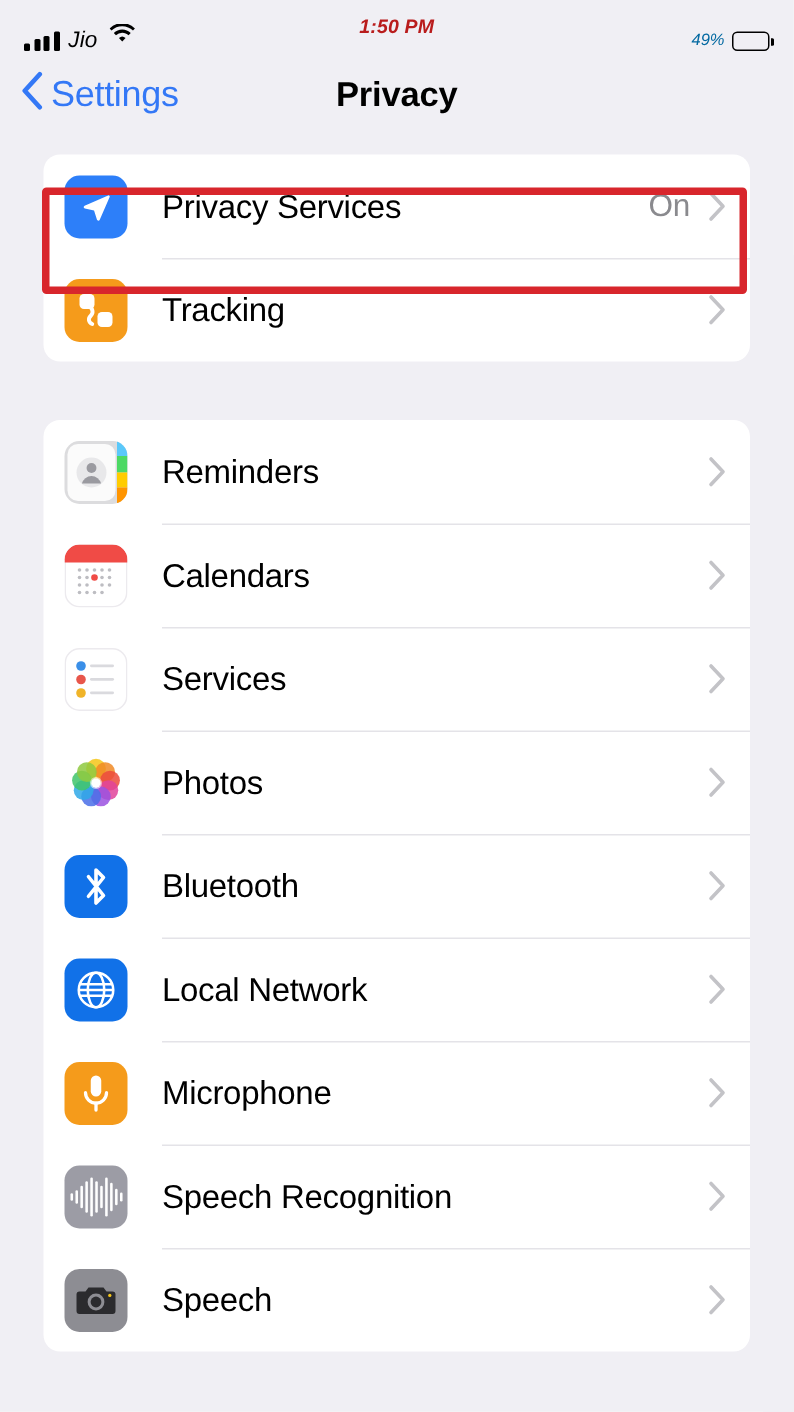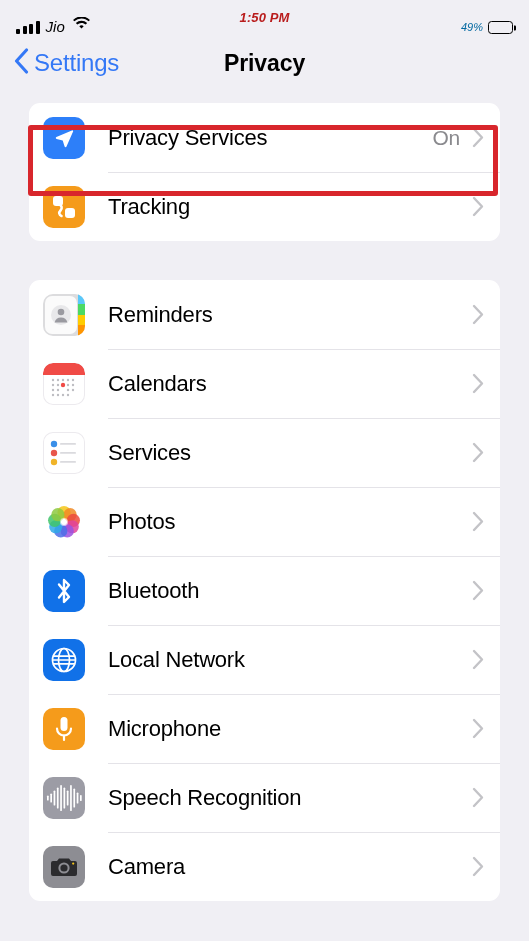--- a/index.html
+++ b/index.html
@@ -368,21 +368,21 @@
         </div>
         <div class="row">
           <div class="icon ic-camera">
             <svg width="28" height="24" viewBox="0 0 28 24">
               <path d="M3 6h4l2-2.6h10L21 6h4a2 2 0 0 1 2 2v11a2 2 0 0 1-2 2H3a2 2 0 0 1-2-2V8a2 2 0 0 1 2-2z" fill="#2b2b2e"></path>
               <circle cx="14" cy="13" r="5.6" fill="#8d8d93"></circle>
               <circle cx="14" cy="13" r="3.6" fill="#2b2b2e"></circle>
               <circle cx="23.2" cy="8.6" r="1.1" fill="#f5c518"></circle>
             </svg>
           </div>
-          <div class="row-label">Camera</div>
+          <div class="row-label">Speech</div>
           <div class="chev">
             <svg width="12" height="21" viewBox="0 0 12 21">
               <path d="M2 2l8 8.5-8 8.5" fill="none" stroke="#c3c3c7" stroke-width="2.4" stroke-linecap="round" stroke-linejoin="round"></path>
             </svg>
           </div>
         </div>
       </div>
     </div>
 
   <div class="highlight"></div>

